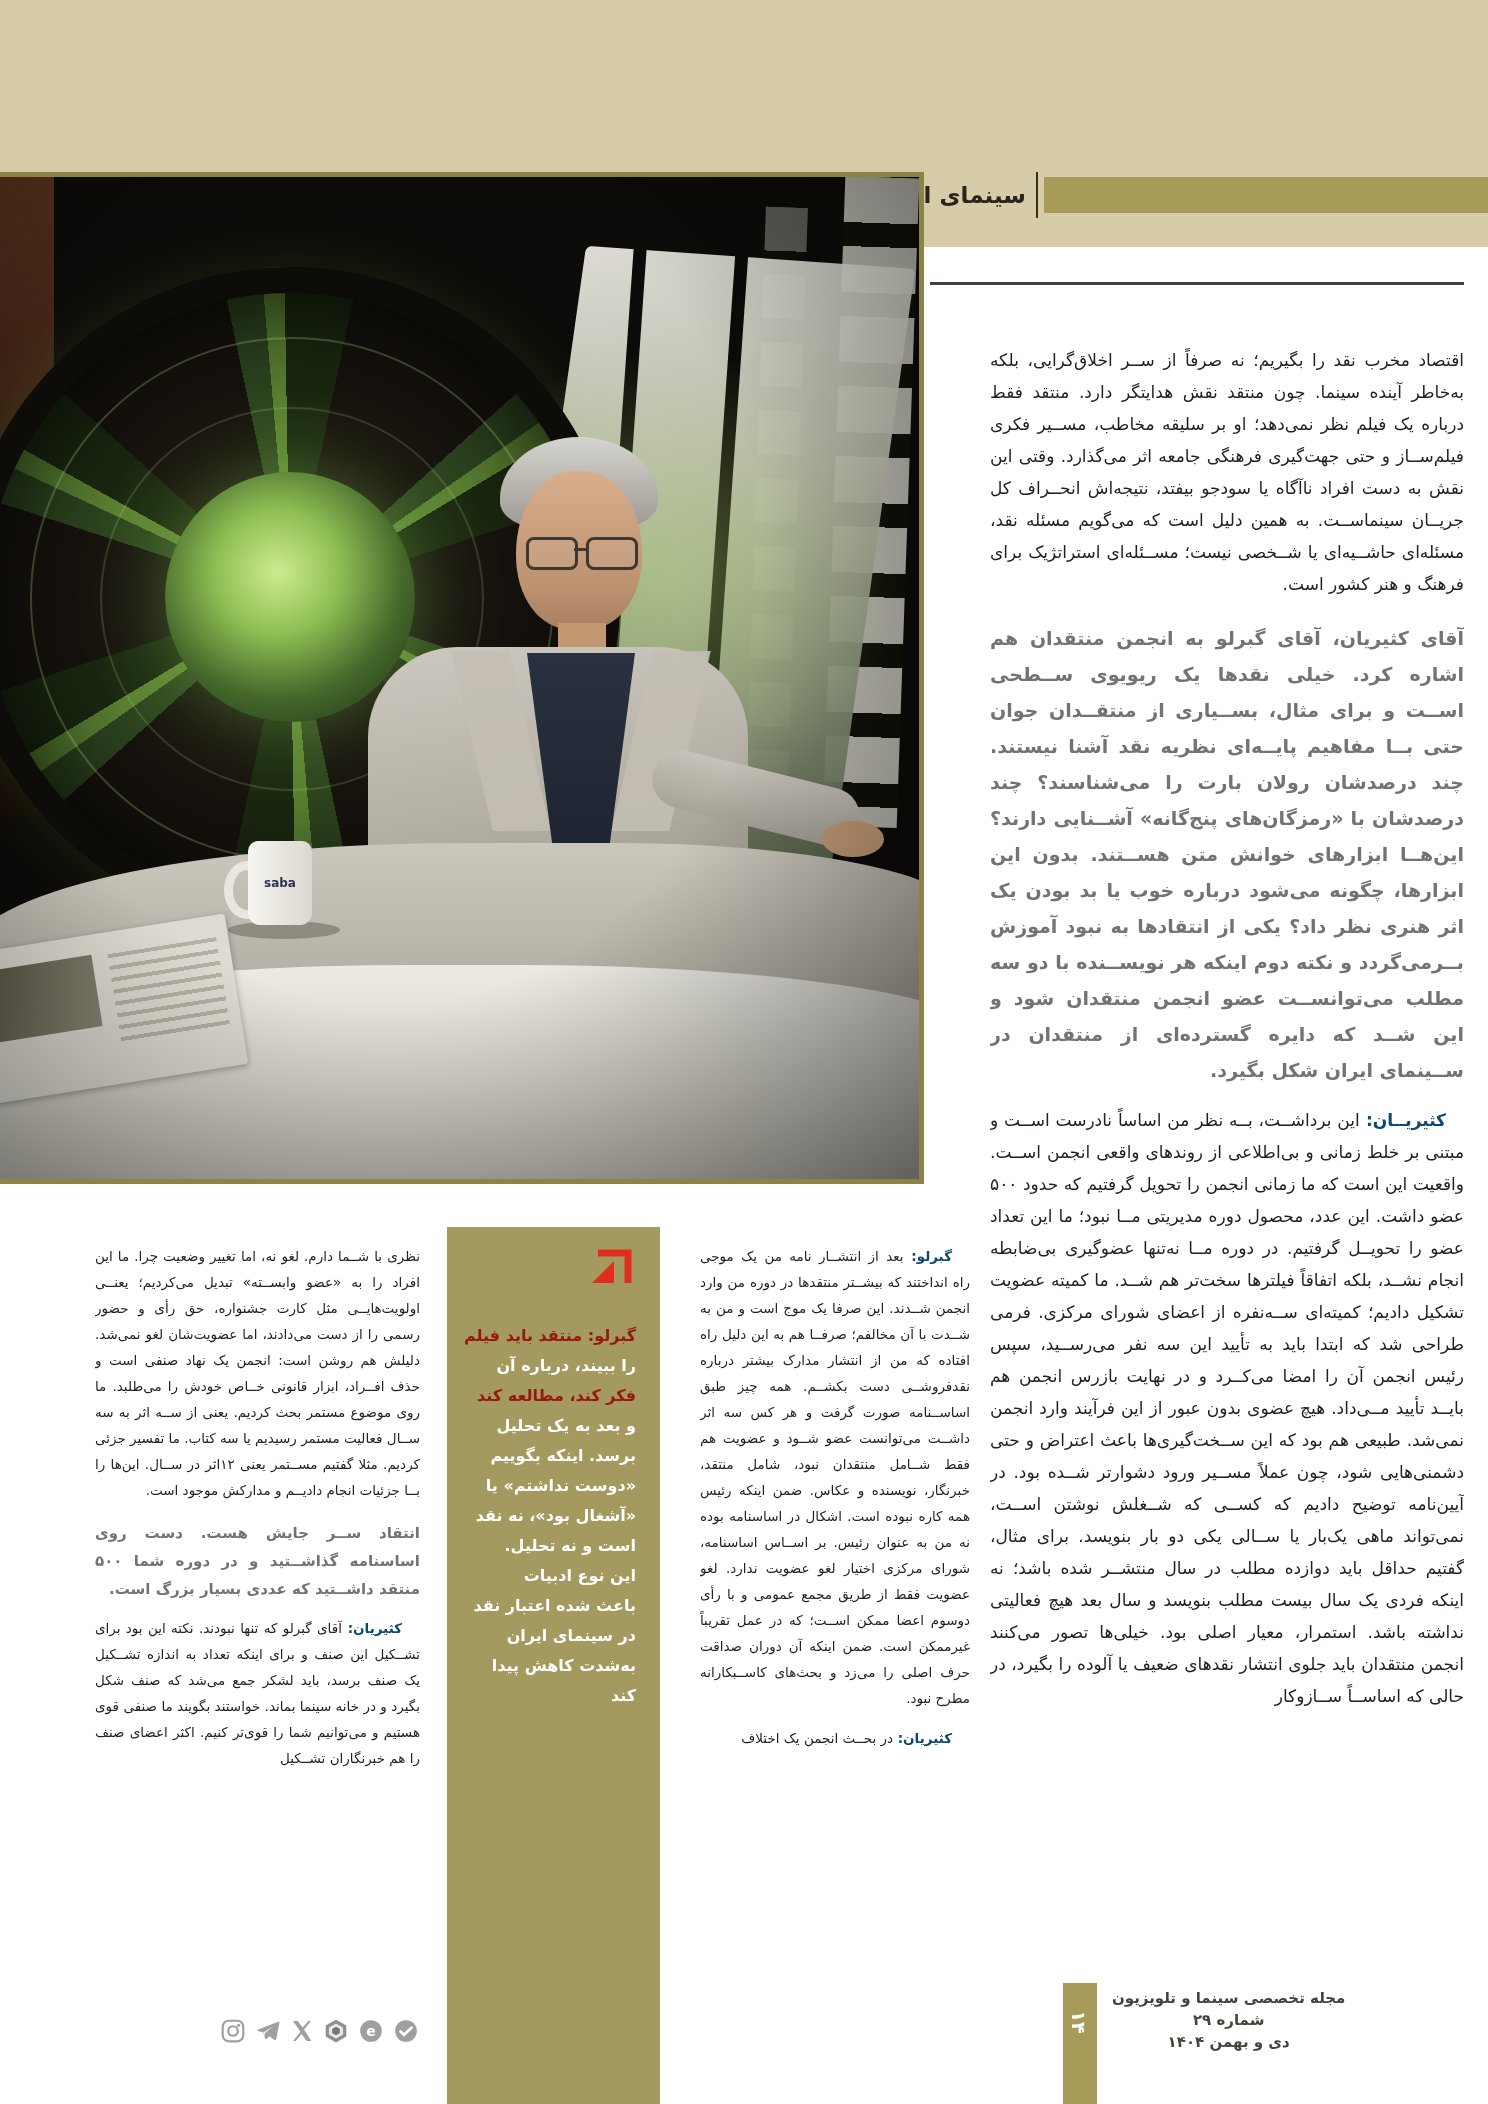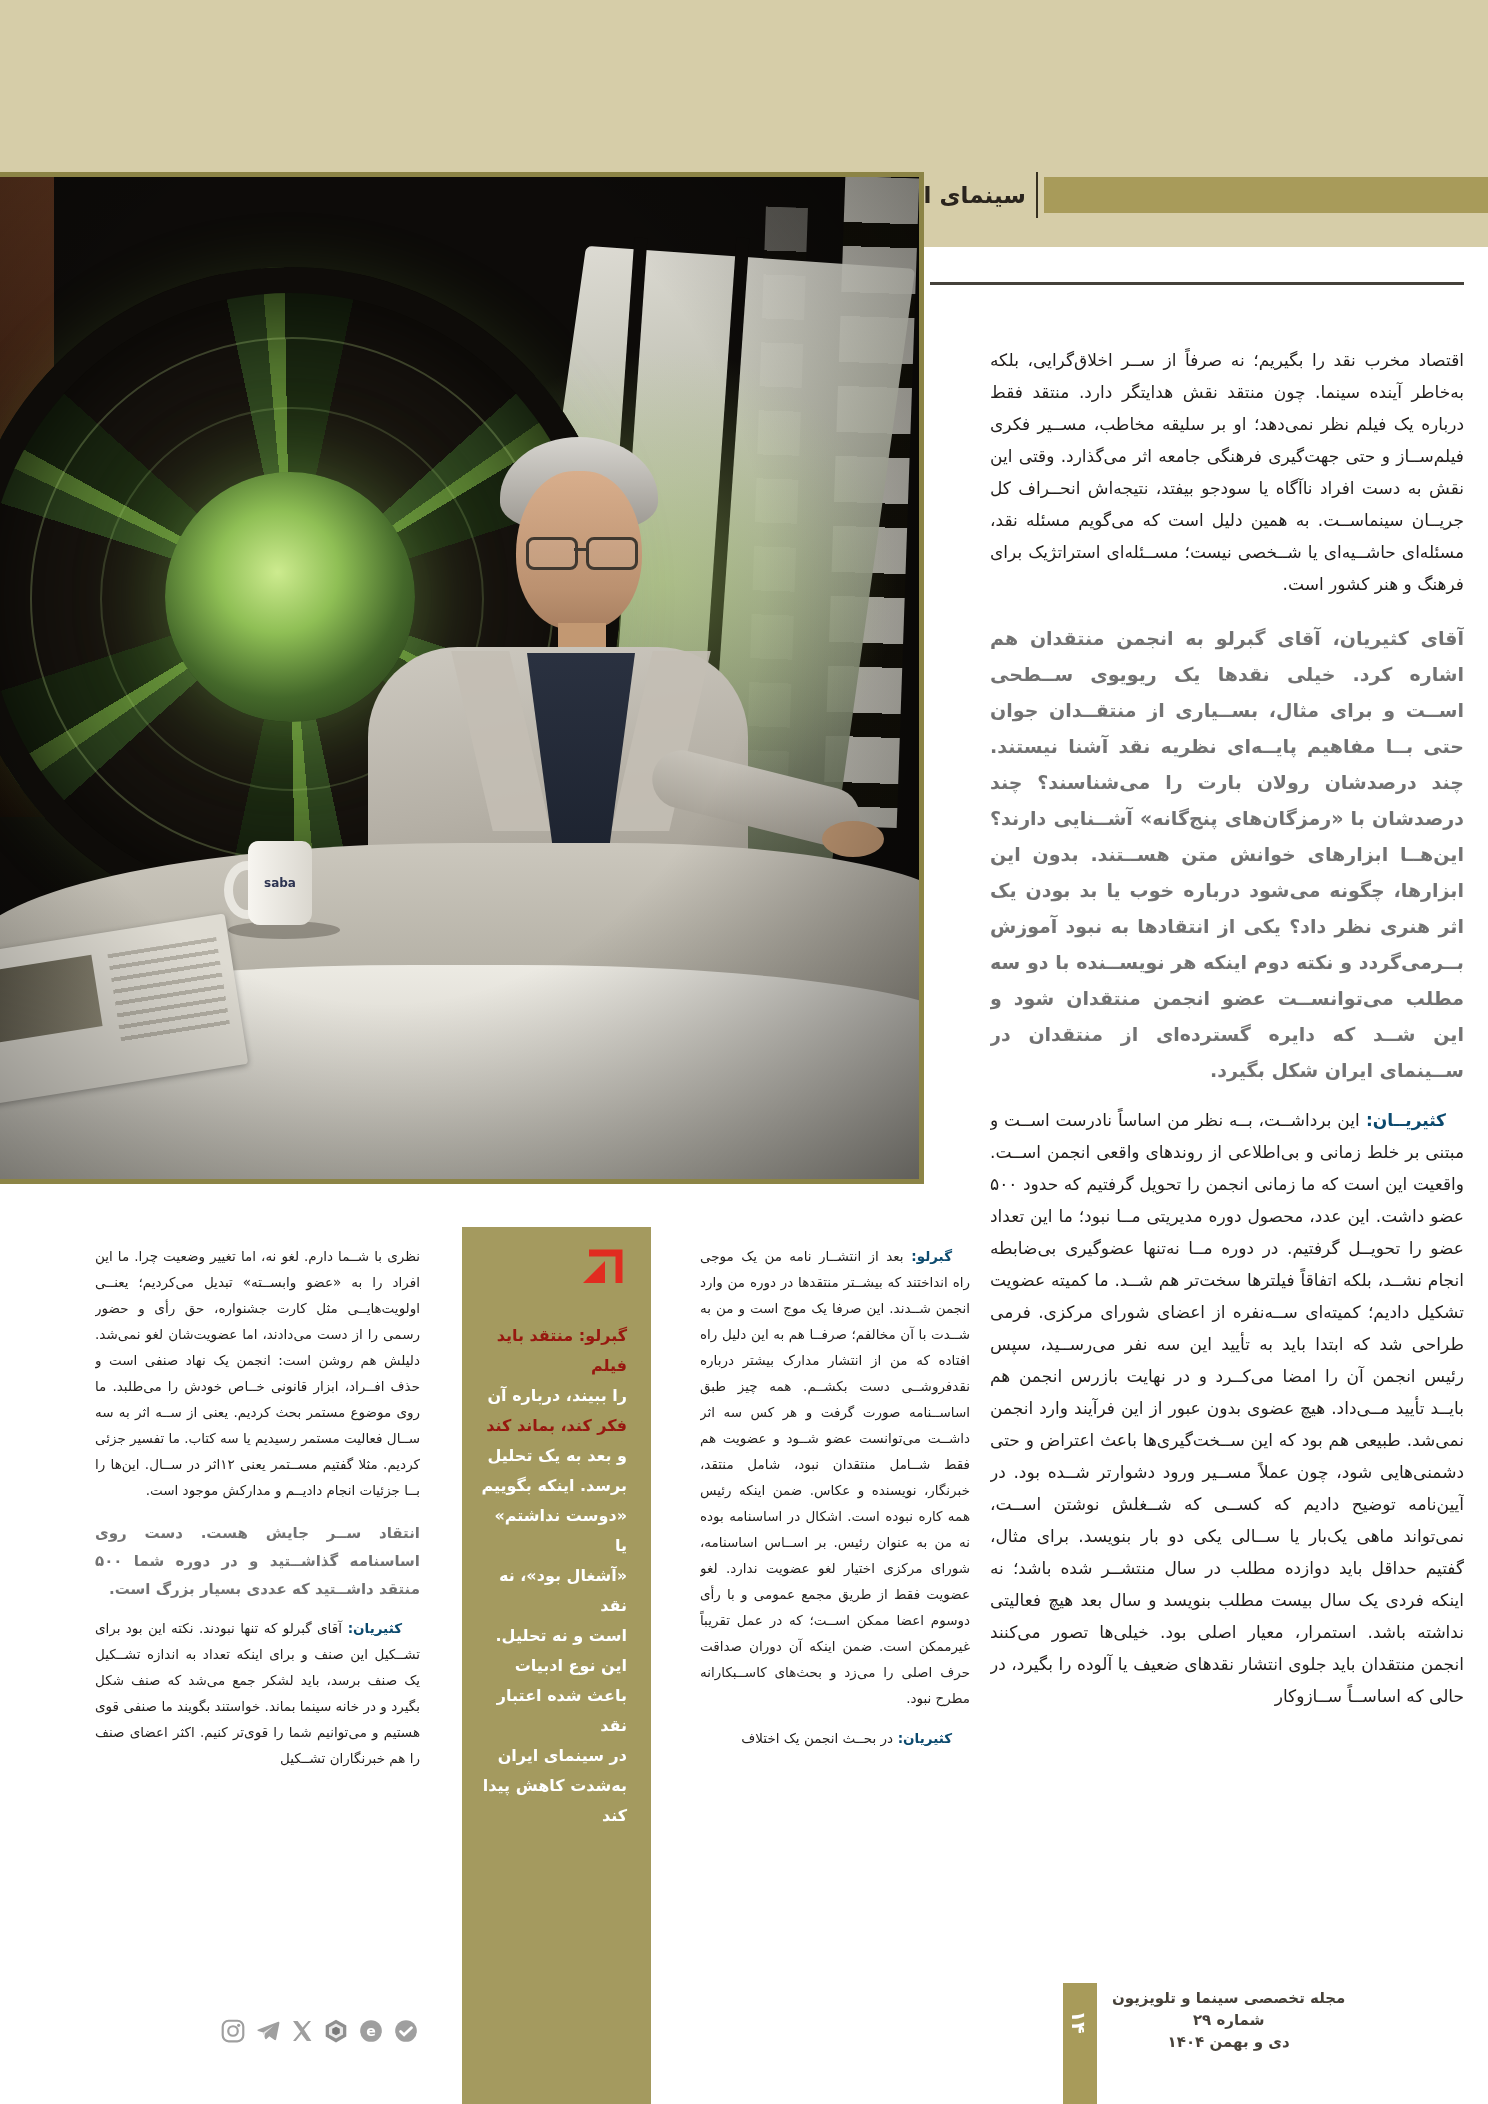--- a/index.html
+++ b/index.html
@@ -84,21 +84,21 @@
   .col-right{left:990px;top:308px;width:474px;height:1645px;font-size:17px;line-height:32px;margin-top:36px;}
   .col-mid{left:700px;top:1243px;width:270px;height:712px;font-size:13.5px;line-height:26px;}
   .col-left{left:95px;top:1243px;width:325px;height:712px;font-size:13.5px;line-height:26px;}
   .q-red{color:#737373;font-weight:bold;}
   .col-right .q-red{font-size:19px;line-height:36px;margin:20px 0 16px 0;}
   .col-left .q-red{font-size:15px;line-height:28px;margin:16px 0 12px 0;}
   .speaker{font-weight:bold;color:#0c4a6e;}
   .sp-indent{text-indent:18px;}
 
   
-  .pullquote{position:absolute;left:462px;top:1227px;width:189px;height:877px;background:#a49a5f;box-sizing:border-box;}
+  .pullquote{position:absolute;left:447px;top:1227px;width:213px;height:877px;background:#a49a5f;box-sizing:border-box;}
   .quote-icon{position:absolute;right:28px;top:22px;width:44px;height:44px;}
   .quote-lines{position:absolute;right:24px;left:16px;top:94px;direction:rtl;text-align:right;
      font-weight:bold;font-size:16px;line-height:30px;}
   .ql{color:#ffffff;}
   .ql[data-color="red"]{color:#97180f;}
 
   
   .page-tab{position:absolute;left:1063px;top:1983px;width:34px;height:121px;background:#a89b5a;}
   .page-tab span{position:absolute;left:4px;top:28px;color:#fff;font-weight:bold;font-size:19px;
      transform:rotate(90deg);letter-spacing:2px;}
@@ -179,21 +179,21 @@
   </div>
 
   <div class="pullquote">
     <svg class="quote-icon" viewBox="0 0 44 44">
       <path d="M10 4 H40 V34" fill="none" stroke="#e12c20" stroke-width="7"></path>
       <polygon points="26,12 26,34 4,34" fill="#e12c20"></polygon>
     </svg>
     <div class="quote-lines">
       <div class="ql" data-color="red">گبرلو: منتقد باید فیلم</div>
       <div class="ql" data-color="white">را ببیند، درباره آن</div>
-      <div class="ql" data-color="red">فکر کند، بماند کند</div>
+      <div class="ql" data-color="red">فکر کند، مطالعه کند</div>
       <div class="ql" data-color="white">و بعد به یک تحلیل</div>
       <div class="ql" data-color="white">برسد. اینکه بگوییم</div>
       <div class="ql" data-color="white">«دوست نداشتم» یا</div>
       <div class="ql" data-color="white">«آشغال بود»، نه نقد</div>
       <div class="ql" data-color="white">است و نه تحلیل.</div>
       <div class="ql" data-color="white">این نوع ادبیات</div>
       <div class="ql" data-color="white">باعث شده اعتبار نقد</div>
       <div class="ql" data-color="white">در سینمای ایران</div>
       <div class="ql" data-color="white">به‌شدت کاهش پیدا</div>
       <div class="ql" data-color="white">کند</div>

